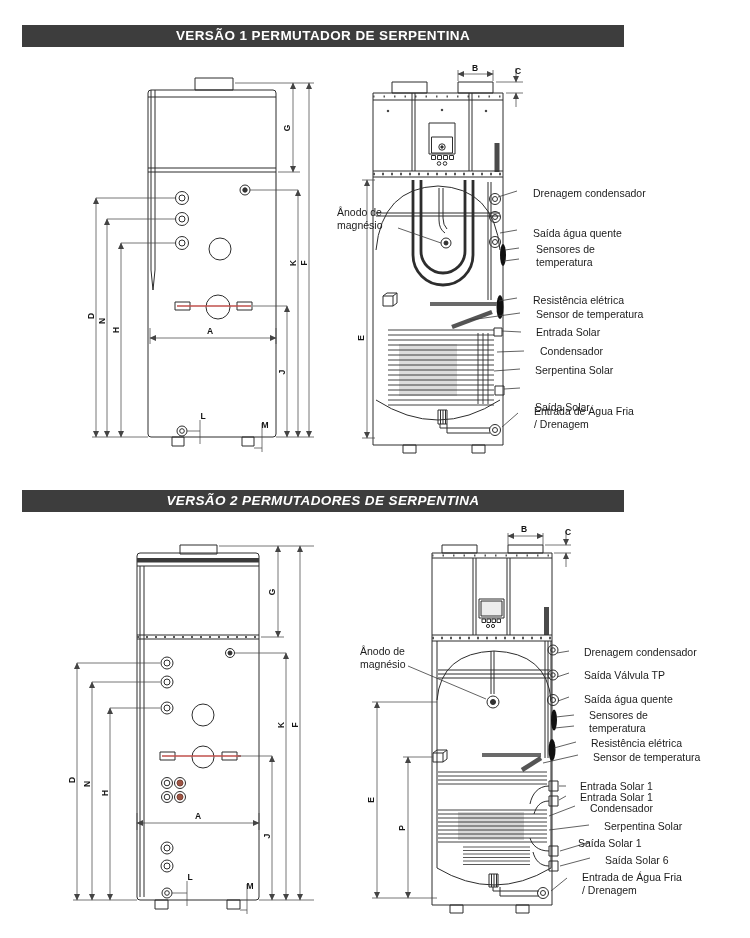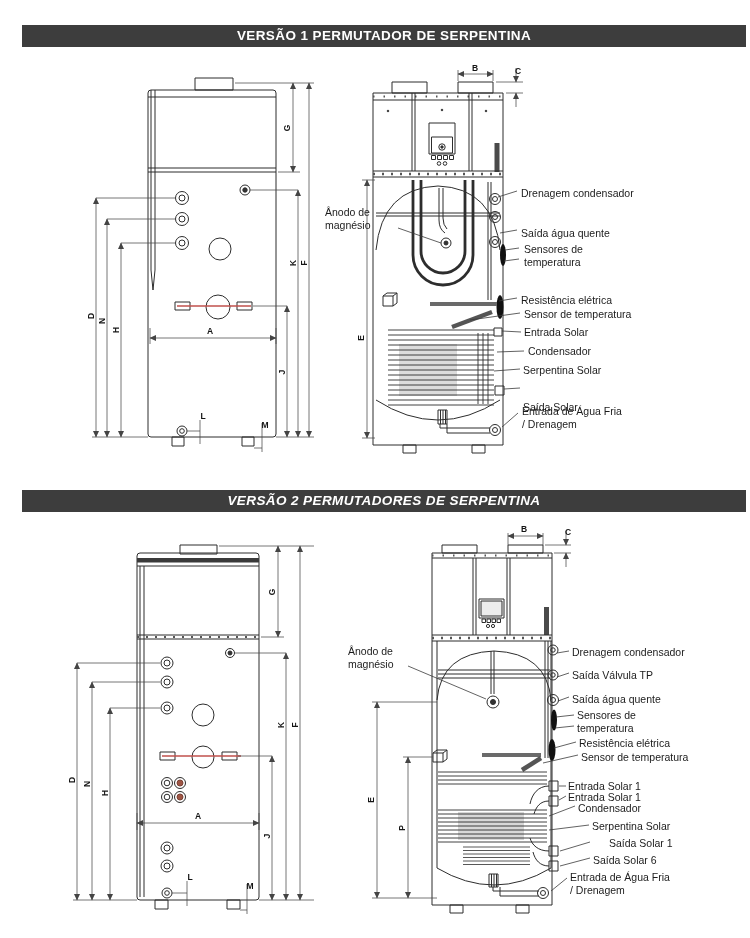--- a/index.html
+++ b/index.html
@@ -1,22 +1,22 @@
 <!DOCTYPE html>
 <html><head>
 <meta charset="utf-8">
 <style>
   html,body{margin:0;padding:0;background:#fff;}
   .page{position:relative;width:750px;height:938px;background:#ffffff;overflow:hidden;
         font-family:"Liberation Sans",sans-serif;}
   svg{position:absolute;left:0;top:0;}
-  .hdr{position:absolute;left:22px;width:724px;height:22px;background:#3d3d3d;color:#ffffff;
+  .hdr{position:absolute;left:22px;width:602px;height:22px;background:#3d3d3d;color:#ffffff;
        font:bold 13.5px/22px "Liberation Sans",sans-serif;text-align:center;letter-spacing:.4px;}
   .lbl{position:absolute;font:10.5px/1.22 "Liberation Sans",sans-serif;color:#1b1b1b;
-       white-space:pre-line;}
+       white-space:pre-line;margin-left:12px;}
   .draw{stroke:#2d2d2d;stroke-width:1;fill:none;stroke-linejoin:round;}
   .dims{stroke:#4a4a4a;stroke-width:.75;fill:none;}
   .leaders{stroke:#3a3a3a;stroke-width:.8;fill:none;}
   .dim-letter{font:bold 8.5px "Liberation Sans",sans-serif;fill:#141414;stroke:none;}
 </style>
 </head>
 <body>
 
 <div class="page">
 
@@ -465,18 +465,18 @@
 <div class="lbl" style="left:572px;top:669px;">Saída Válvula TP</div>
 <div class="lbl" style="left:572px;top:693px;">Saída água quente</div>
 <div class="lbl" style="left:577px;top:709px;">Sensores de
 temperatura</div>
 <div class="lbl" style="left:579px;top:737px;">Resistência elétrica</div>
 <div class="lbl" style="left:581px;top:751px;">Sensor de temperatura</div>
 <div class="lbl" style="left:568px;top:780px;text-align:center;">Entrada Solar 1</div>
 <div class="lbl" style="left:568px;top:791px;">Entrada Solar 1</div>
 <div class="lbl" style="left:578px;top:802px;">Condensador</div>
 <div class="lbl" style="left:592px;top:820px;">Serpentina Solar</div>
-<div class="lbl" style="left:609px;top:837px;">Saída Solar 1</div>
+<div class="lbl" style="left:566px;top:837px;">Saída Solar 1</div>
 <div class="lbl" style="left:593px;top:854px;">Saída Solar 6</div>
 <div class="lbl" style="left:570px;top:871px;">Entrada de Água Fria
 / Drenagem</div>
 
 </div>
 
 </body></html>

